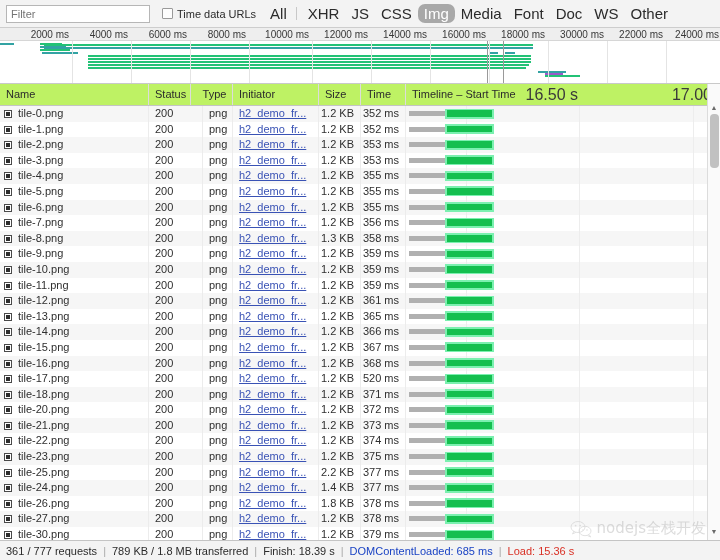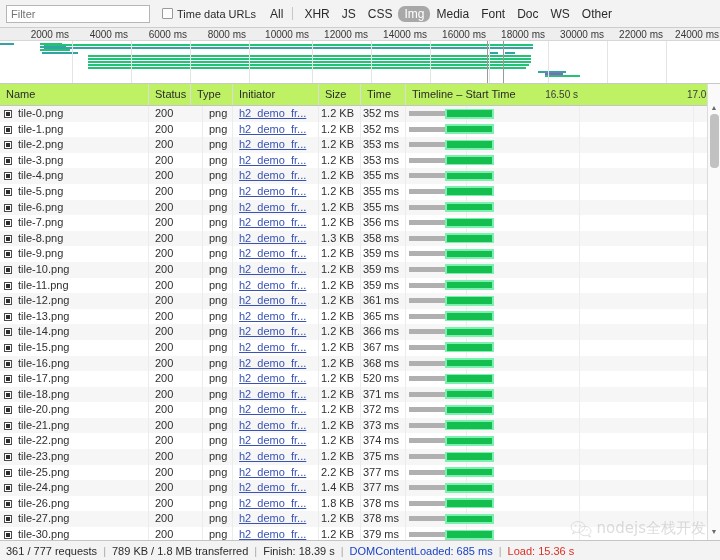--- a/index.html
+++ b/index.html
@@ -41,21 +41,21 @@
     width: 11px; height: 11px;
     border: 1px solid #9a9a9a;
     background: #fdfdfd;
     border-radius: 1px;
     display: inline-block;
   }
   .hide-urls-label { font-size: 11px; color: #2b2b2b; }
   .type-filters { display: flex; align-items: center; margin-left: 8px; }
   .tf {
     padding: 1px 6px;
-    font-size: 12px;
+    font-size: 15px;
     color: #2b2b2b;
     border-radius: 7px;
     white-space: nowrap;
     cursor: default;
   }
   .tf.sel { background: #a8a8a8; color: #fff; }
   .tf-sep {
     width: 1px; height: 13px; background: #c8c8c8;
     margin: 0 5px 0 3px;
   }
@@ -100,21 +100,21 @@
     line-height: 21px;
     font-size: 11px; color: #2b2b2b;
     padding-left: 6px;
     border-left: 1px solid #dcdcdc;
     white-space: nowrap;
     overflow: hidden;
   }
   .th:first-child { border-left: none; }
   .tl-mark {
     position: absolute; top: 0; height: 21px; line-height: 21px;
-    font-size: 10px; color: #3a3a3a;
+    font-size: 16px; color: #3a3a3a;
     transform: translateX(-100%);
     white-space: nowrap;
   }
   .sort-caret {
     position: absolute; font-size: 7px; color: #555;
   }
 
   .rows {
     position: absolute; left: 0; top: 106px; width: 720px; height: 434px;
     overflow: hidden;
@@ -291,21 +291,21 @@
       <div class="ov-grid" style="left: 430px;"></div>
       <div class="ov-grid" style="left: 489px;"></div>
       <div class="ov-grid" style="left: 548px;"></div>
       <div class="ov-grid" style="left: 607px;"></div>
       <div class="ov-grid" style="left: 666px;"></div>
     </div>
 
   <div class="table-head">
     <div class="th" style="left:0;width:148px;">Name</div>
     <div class="th" style="left:148px;width:42px;">Status</div>
-    <div class="th" style="left:190px;width:42px;">Type</div>
+    <div class="th" style="left:190px;width:42px;text-align:center;">Type</div>
     <div class="th" style="left:232px;width:86px;">Initiator</div>
     <div class="th" style="left:318px;width:42px;">Size</div>
     <div class="th" style="left:360px;width:45px;">Time</div>
     <div class="th" style="left:405px;width:315px;">Timeline – Start Time</div>
     <div class="tl-mark" style="left:578px;">16.50 s</div>
     <div class="tl-mark" style="left:712px;">17.00</div>
     <div class="sort-caret" style="left:712px;top:2px;">▲</div>
   </div>
 
   <div class="rows" id="rows">

